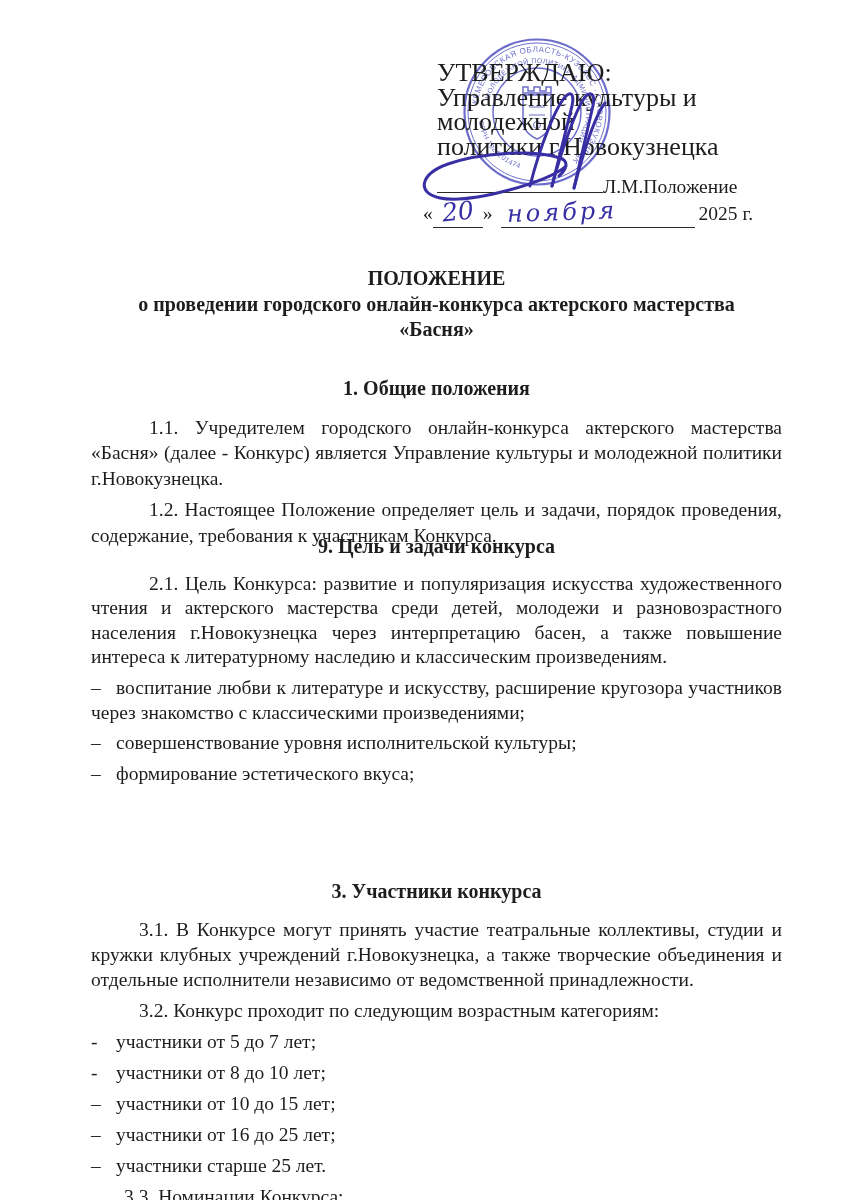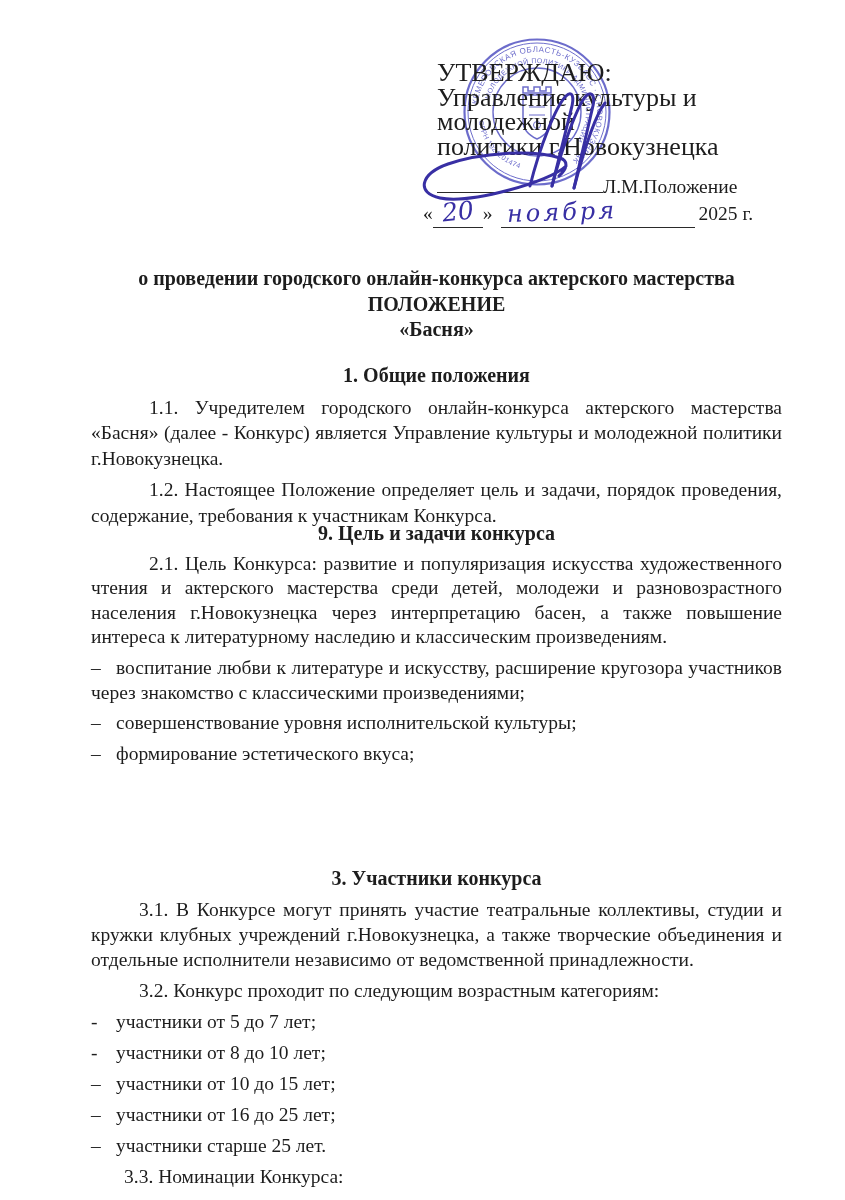--- a/index.html
+++ b/index.html
@@ -25,21 +25,21 @@
   }
   .hand.day{font-size:25px;transform:rotate(-6deg);}
   .hand.month{font-size:24px;letter-spacing:3px;transform:rotate(-2deg);}
   
   .title-block{
     position:absolute;left:85px;top:266px;width:703px;text-align:center;
     font-size:20px;font-weight:bold;line-height:25.5px;
   }
   
   .sec{position:absolute;left:85px;width:703px;font-size:19.5px;text-align:justify;}
-  .sec h2{margin:0;font-size:20px;font-weight:bold;text-align:center;line-height:var(--lh);}
+  .sec h2{margin:13px;font-size:20px;font-weight:bold;text-align:center;line-height:var(--lh);}
   .sec p{margin:6px;line-height:var(--lh);}
   .ind{text-indent:58px;}
   .ind-sm{text-indent:48px;}
   .ind-xs{text-indent:33px;}
   .dash{display:inline-block;width:25px;}
   #sec1{top:363px;--lh:25.5px;}
   #sec2{top:521px;--lh:24.6px;}
   #sec3{top:866px;--lh:25px;}
 </style>
 </head>
@@ -91,22 +91,22 @@
 
   <div class="sig-row">
     <span class="uline"></span><span>Л.М.Положение</span>
   </div>
 
   <div class="date-row">
     <span>«</span><span class="day-u"><span class="hand day">20</span></span><span>»</span><span class="month-u"><span class="hand month">ноября</span></span><span>2025 г.</span>
   </div>
 
   <div class="title-block">
+    <div>ПОЛОЖЕНИЕ</div>
     <div>о проведении городского онлайн-конкурса актерского мастерства</div>
-    <div>ПОЛОЖЕНИЕ</div>
     <div>«Басня»</div>
   </div>
 
   <section class="sec" id="sec1">
     <h2>1.  Общие положения</h2>
     <p class="ind">1.1. Учредителем городского онлайн-конкурса актерского мастерства «Басня» (далее - Конкурс) является Управление культуры и молодежной политики г.Новокузнецка.</p>
     <p class="ind">1.2. Настоящее Положение определяет цель и задачи, порядок проведения, содержание, требования к участникам Конкурса.</p>
   </section>
 
   <section class="sec" id="sec2">

